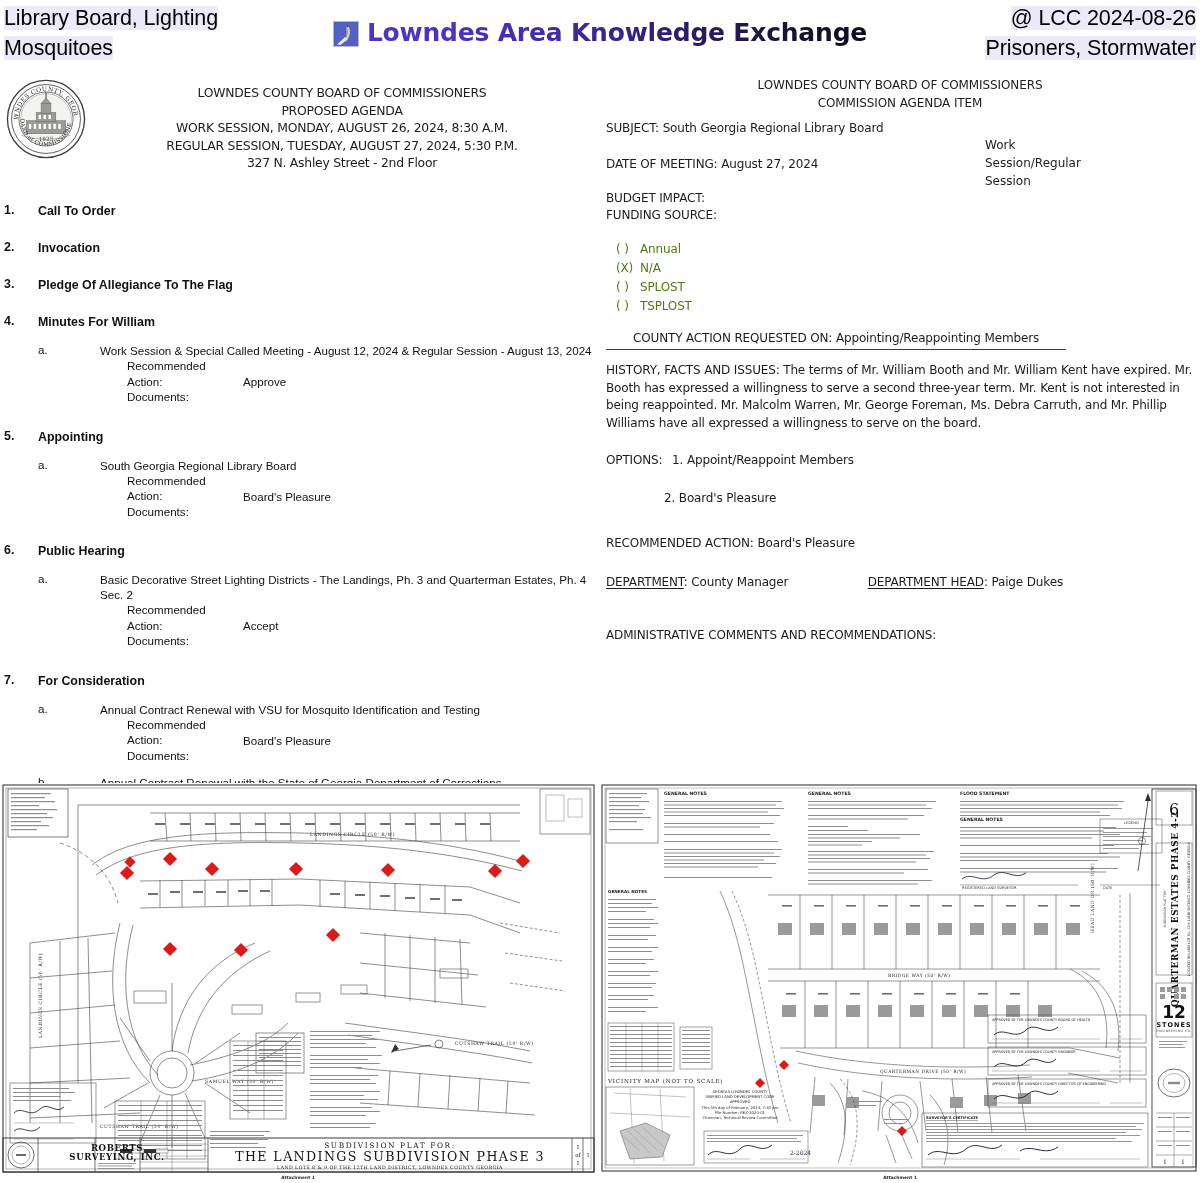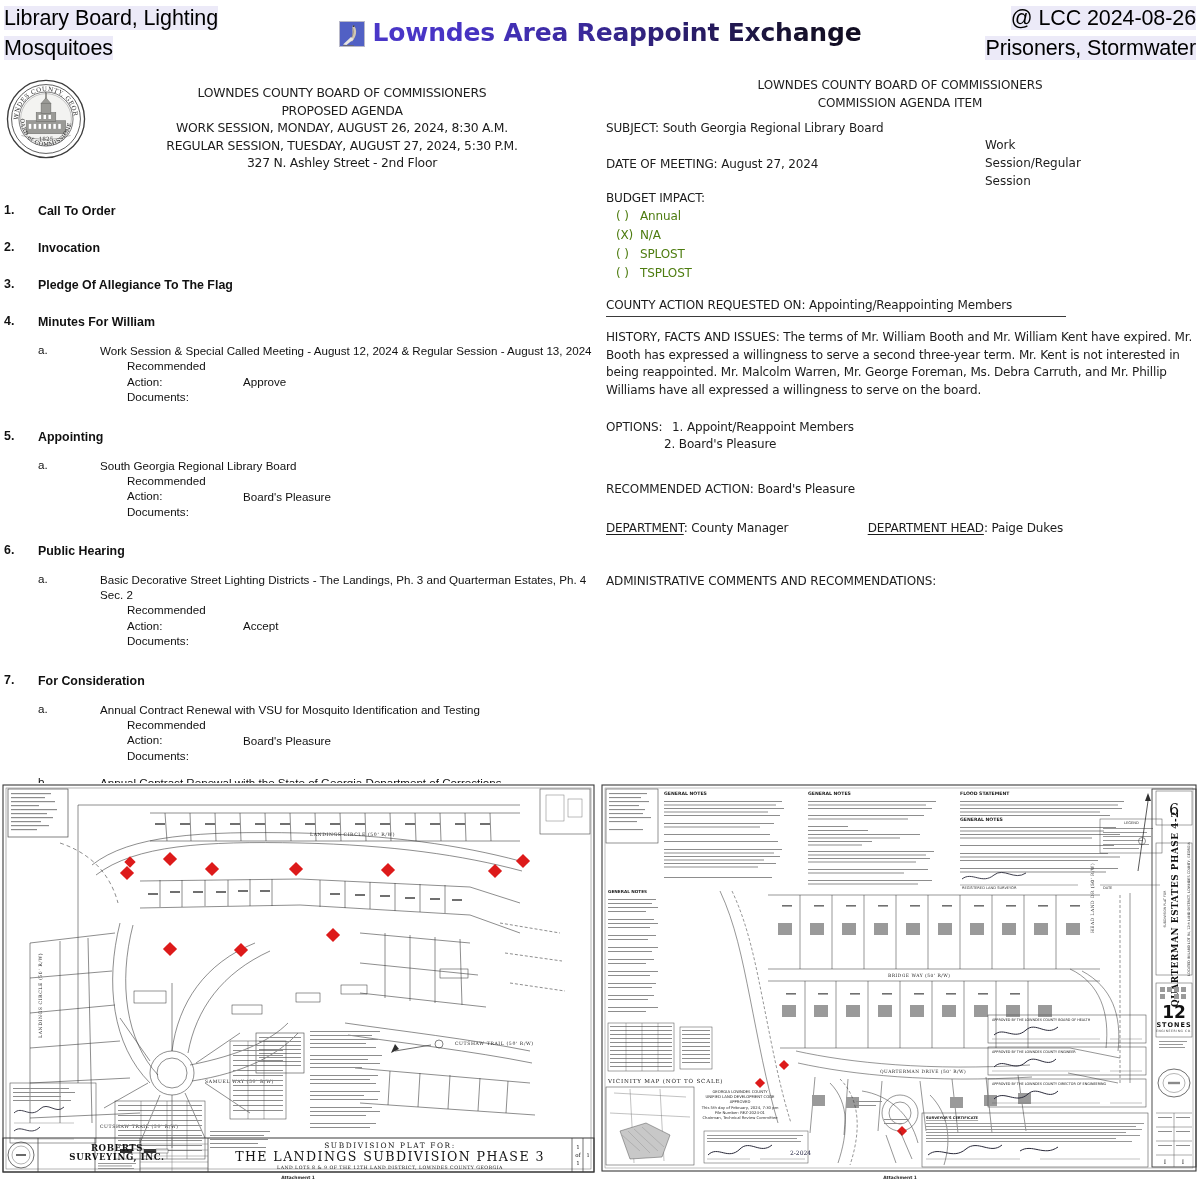--- a/index.html
+++ b/index.html
@@ -214,21 +214,21 @@
     <div class="banner-center">
       <span class="ka-logo">
         <svg width="26" height="26" viewBox="0 0 26 26" aria-hidden="true">
           <rect x="0" y="0" width="26" height="26" fill="#5160c4"></rect>
           <path d="M13 3 C15.5 4.5 16.6 8 16 11.5 C15.5 14.5 14 17 12.4 19.2 L10.3 19.2 C11.8 16.2 12.9 12.6 12.5 9 C12.3 6.8 12.4 4.6 13 3 Z" fill="#cfc6b4"></path>
           <path d="M12.6 6.2 C13.4 7.6 13.6 9.6 13.2 11.4 C12.8 13.2 12 15 11.2 16.4" fill="none" stroke="#8e8470" stroke-width="0.7"></path>
           <path d="M3 22.5 L11 15 L13.5 17.3 L6.5 23 Z" fill="#e8e6e0"></path>
           <path d="M3 23.2 L13.8 23.2 L13.8 24.4 L3 24.4 Z" fill="#6d6a62"></path>
           <circle cx="13.6" cy="4.2" r="0.9" fill="#3a3a3a"></circle>
         </svg>
-      </span><span class="ka-title">Lowndes Area Reappoint Exchange</span>
+      </span><span class="ka-title">Lowndes Area Knowledge Exchange</span>
     </div>
 
     <div class="banner-right">
       <span class="hl-line"><span class="hl">@ LCC 2024-08-26</span></span>
       <span class="hl-line"><span class="hl">Prisoners, Stormwater</span></span>
     </div>
   </div>
 
   <div class="docs">
 
@@ -388,35 +388,36 @@
         <div>Session</div>
       </div>
 
       <div class="cai-body">
 
         <div class="cai-line">SUBJECT: South Georgia Regional Library Board</div>
 
         <div class="cai-line" style="margin-bottom:17px;">DATE OF MEETING: August 27, 2024</div>
 
         <div style="margin-bottom:0;">BUDGET IMPACT:</div>
+        <div style="margin-bottom:16px;"> FUNDING SOURCE:</div>
 
         <ul class="fund-list" id="fund-list">
             <li><span class="fund-box">(  )</span><span>Annual</span></li>
             <li><span class="fund-box">(X)</span><span>N/A</span></li>
             <li><span class="fund-box">(  )</span><span>SPLOST</span></li>
             <li><span class="fund-box">(  )</span><span>TSPLOST</span></li>
           </ul>
 
         <div style="height:14px"></div>
 
-        <div class="rule-head" style="width:460px; margin-bottom:12px;">COUNTY ACTION REQUESTED ON: Appointing/Reappointing Members</div>
+        <div class="rule-head" style="width:460px; margin-bottom:12px;text-align:center;">COUNTY ACTION REQUESTED ON: Appointing/Reappointing Members</div>
 
         <div class="para" style="margin-bottom:20px;">HISTORY, FACTS AND ISSUES: The terms of Mr. William Booth and Mr. William Kent have expired. Mr. Booth has expressed a willingness to serve a second three-year term. Mr. Kent is not interested in being reappointed. Mr. Malcolm Warren, Mr. George Foreman, Ms. Debra Carruth, and Mr. Phillip Williams have all expressed a willingness to serve on the board.</div>
 
-        <div style="position:relative; margin-bottom:0;">
+        <div style="position:relative; margin-bottom:21px;">
           <span>OPTIONS:</span>
           <span style="margin-left:6px;">1. Appoint/Reappoint Members</span>
         </div>
         <div class="opt-indent" style="margin-bottom:28px;">2. Board's Pleasure</div>
 
         <div style="margin-bottom:22px;">RECOMMENDED ACTION: Board's Pleasure</div>
 
         <div style="margin-bottom:36px;">
           <span class="u">DEPARTMENT</span><span>: County Manager</span>
           <span style="display:inline-block;width:72px"></span>

